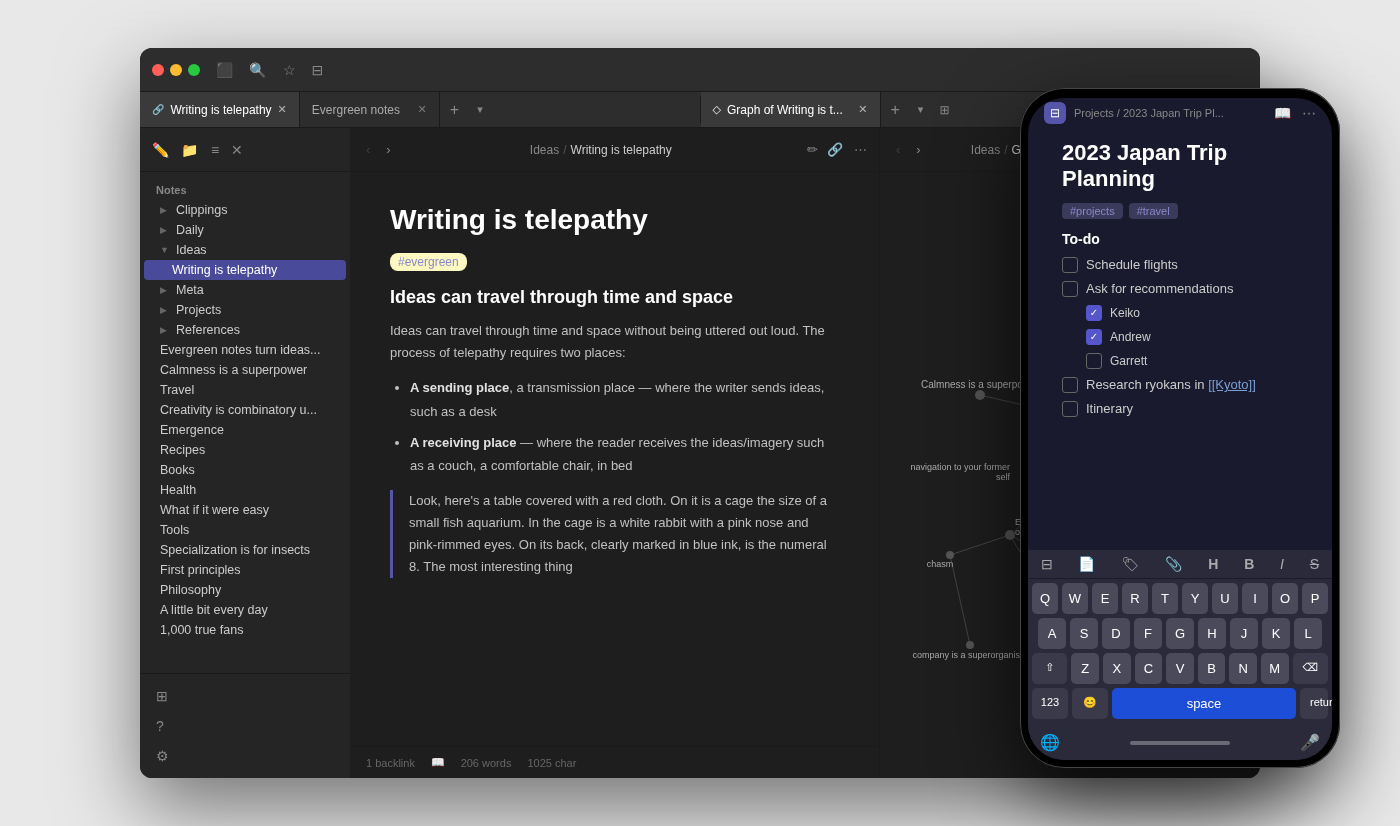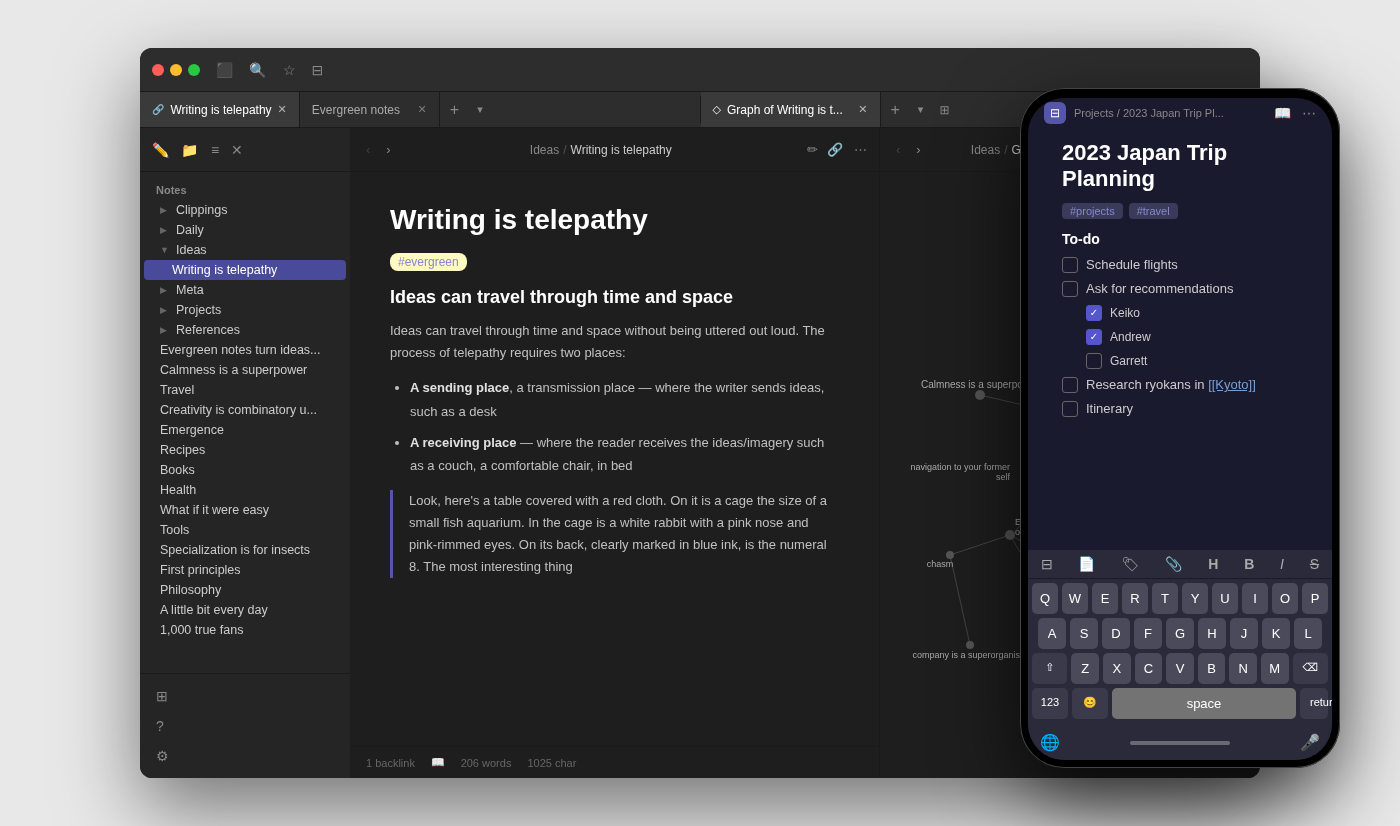--- a/index.html
+++ b/index.html
@@ -552,21 +552,21 @@
       color: #fff;
       font-size: 13px;
       font-weight: 500;
       border-radius: 5px;
       padding: 8px 0;
       width: 28px;
       text-align: center;
       cursor: pointer;
     }
     .phone-key.wide { width: 36px; background: #3a3a4a; font-size: 11px; }
-    .phone-key.extra-wide { flex: 1; background: #737373; }
+    .phone-key.extra-wide { flex: 1; background: #1d4ed8; }
     .phone-key.return-key { background: #3a3a4a; font-size: 11px; padding: 8px 10px; }
     .phone-key.backspace { background: #3a3a4a; }
     .phone-bottom-bar {
       display: flex;
       justify-content: space-between;
       align-items: center;
       padding: 6px 12px 8px;
     }
     .phone-bottom-icon {
       color: #aaa;

